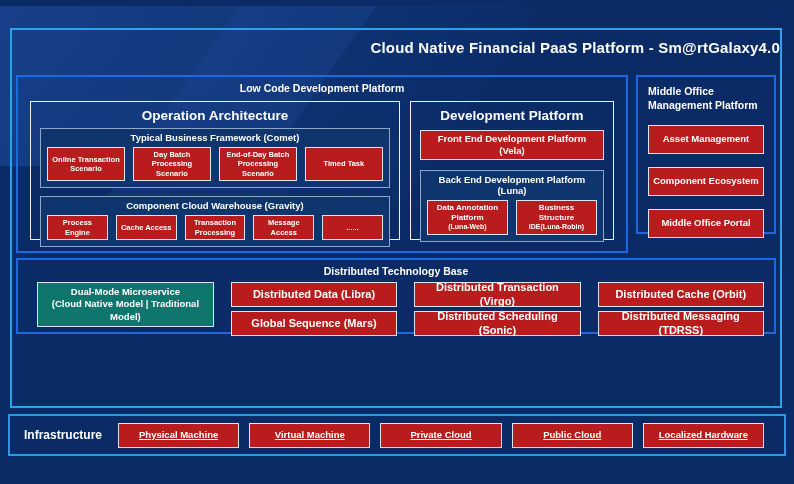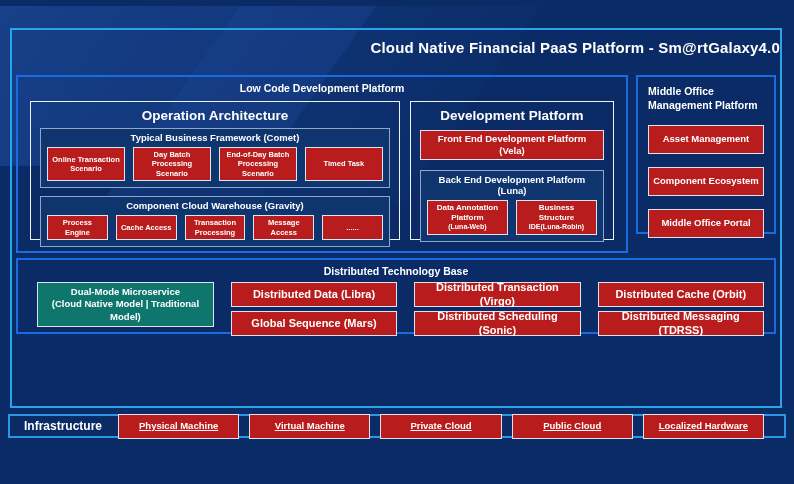--- a/index.html
+++ b/index.html
@@ -76,21 +76,21 @@
   .dist-col { flex:1.1; display:flex; flex-direction:column; gap:4px; }
   .dist-col .leaf { font-size:11px; }
 
   
   .cont-row { position:absolute; left:8px; right:8px; top:26px; bottom:7px;
               display:flex; gap:11px; }
   .cont-row .leaf { font-size:9.5px; min-height:0; }
 
   
   .infra {
-    position:absolute; z-index:1; left:8px; top:414px; width:778px; height:24px;
+    position:absolute; z-index:1; left:8px; top:414px; width:778px; height:42px;
     border:2px solid #2d96e6; display:flex; align-items:center;
     padding:0 20px 0 14px; gap:10px;
   }
   .infra-label { font-size:12px; font-weight:bold; margin-right:6px; white-space:nowrap; }
   .infra .leaf { height:25px; min-height:0; font-size:9.5px;text-decoration:underline; }
 </style>
 </head>
 <body>
 
 <div class="deco deco1"></div>

